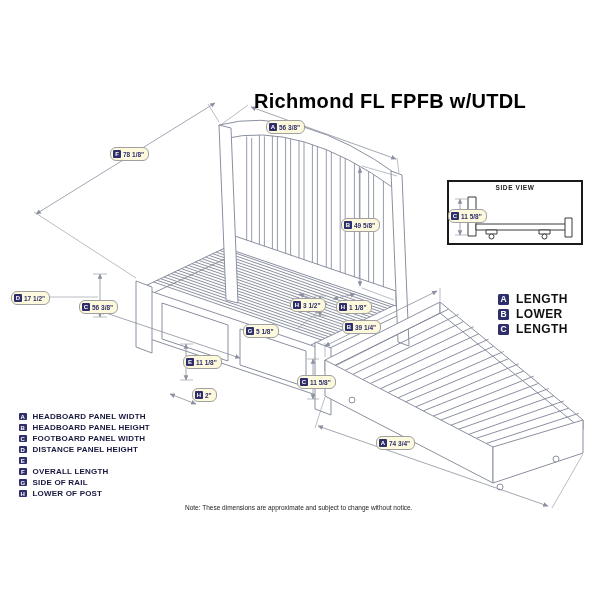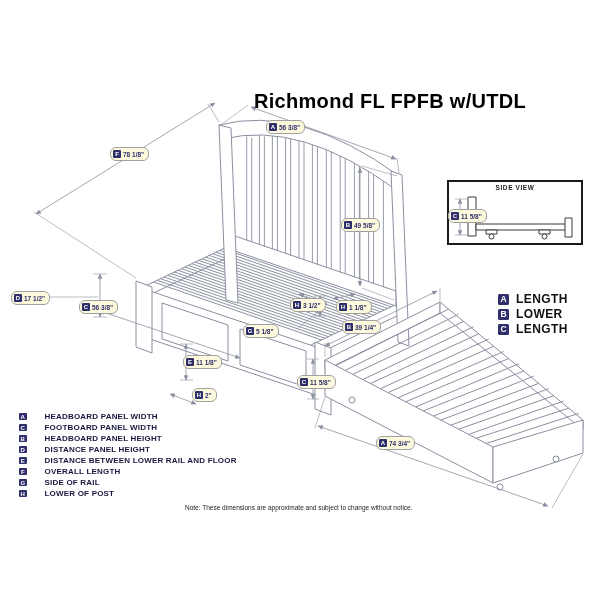--- a/index.html
+++ b/index.html
@@ -20,21 +20,21 @@
   .sv-title{position:absolute;left:447px;top:184px;width:136px;text-align:center;
             font-size:6.5px;font-weight:bold;color:#222;letter-spacing:.6px;z-index:2;}
   
   .abc{position:absolute;left:498px;top:292px;z-index:5;}
   .abc-row{display:flex;align-items:center;gap:7px;height:14px;margin-bottom:1px;}
   .abc-bdg{display:inline-flex;align-items:center;justify-content:center;width:11px;height:11px;
            background:#2e2e6b;color:#fff;font-size:8.5px;font-weight:bold;border-radius:1.5px;}
   .abc-lbl{font-size:12px;font-weight:bold;color:#111;letter-spacing:.4px;white-space:nowrap;}
   
   .keys{position:absolute;left:19px;top:411px;z-index:5;}
-  .key-row{display:flex;align-items:center;gap:18px;height:11px;text-align:center;}
+  .key-row{display:flex;align-items:center;gap:6px;height:11px;text-align:center;}
   .key-bdg{display:inline-flex;align-items:center;justify-content:center;width:7.5px;height:7.5px;
            background:#2e2e6b;color:#fff;font-size:6px;font-weight:bold;border-radius:1px;flex:0 0 auto;}
   .key-lbl{font-size:8px;font-weight:bold;color:#18183f;letter-spacing:.2px;white-space:nowrap;}
   .note{position:absolute;left:185px;top:504px;font-size:6.5px;color:#222;white-space:nowrap;z-index:5;}
 </style>
 </head>
 <body>
 
 <div id="stage">
 
@@ -232,34 +232,33 @@
       <span class="abc-lbl">LENGTH</span>
     </div>
   </div>
 
   <div class="keys">
     <div class="key-row">
       <span class="key-bdg">A</span>
       <span class="key-lbl">HEADBOARD PANEL WIDTH</span>
     </div>
     <div class="key-row">
+      <span class="key-bdg">B</span>
+      <span class="key-lbl">HEADBOARD PANEL HEIGHT</span>
+    </div>
+    <div class="key-row">
       <span class="key-bdg">C</span>
       <span class="key-lbl">FOOTBOARD PANEL WIDTH</span>
     </div>
     <div class="key-row">
-      <span class="key-bdg">B</span>
-      <span class="key-lbl">HEADBOARD PANEL HEIGHT</span>
-    </div>
-    <div class="key-row">
       <span class="key-bdg">D</span>
       <span class="key-lbl">DISTANCE PANEL HEIGHT</span>
     </div>
     <div class="key-row">
       <span class="key-bdg">E</span>
-      <span class="key-lbl">DISTANCE BETWEEN LOWER RAIL AND FLOOR</span>
     </div>
     <div class="key-row">
       <span class="key-bdg">F</span>
       <span class="key-lbl">OVERALL LENGTH</span>
     </div>
     <div class="key-row">
       <span class="key-bdg">G</span>
       <span class="key-lbl">SIDE OF RAIL</span>
     </div>
     <div class="key-row">

